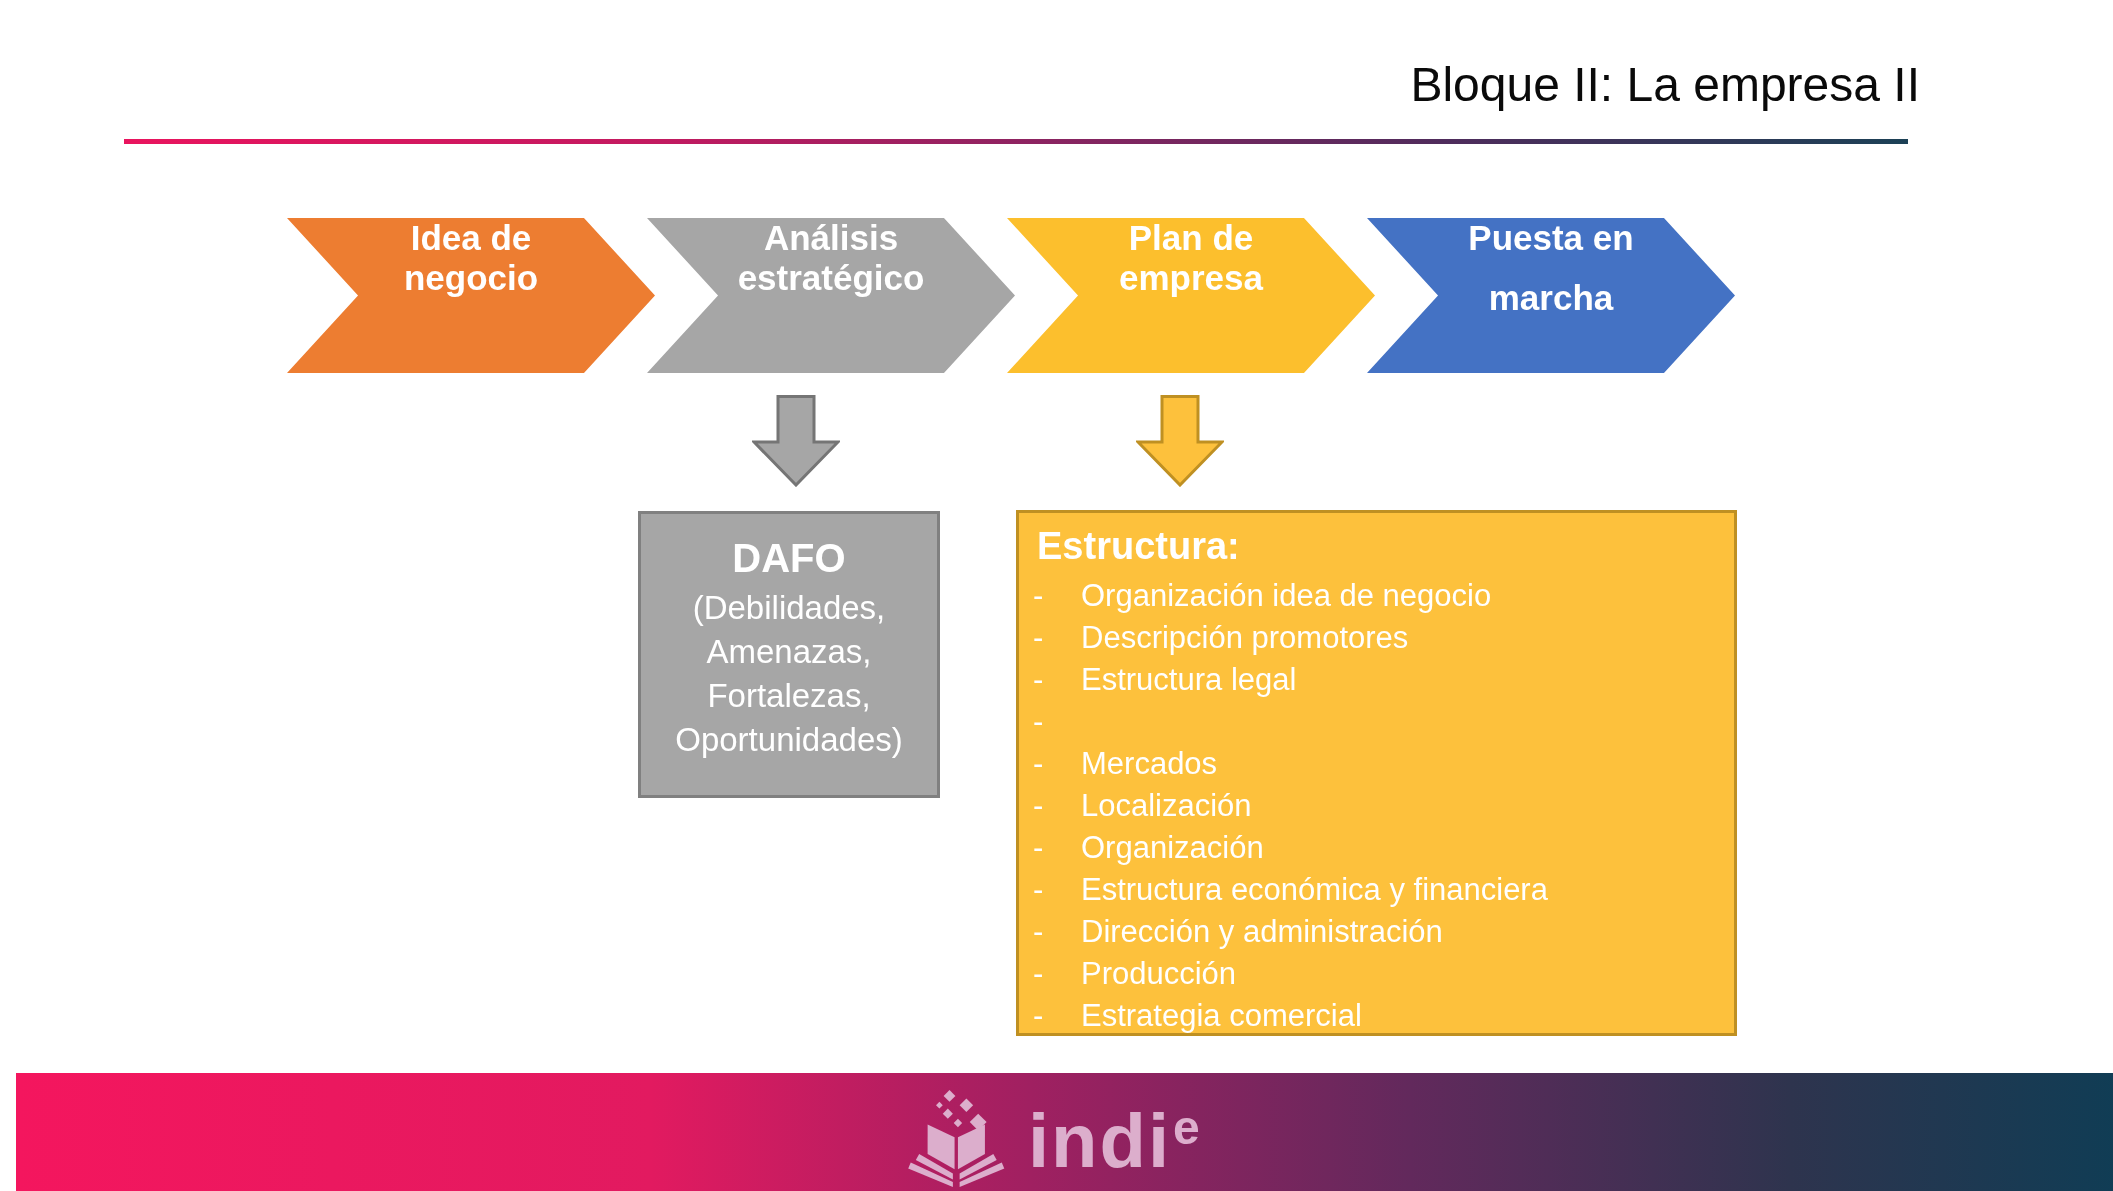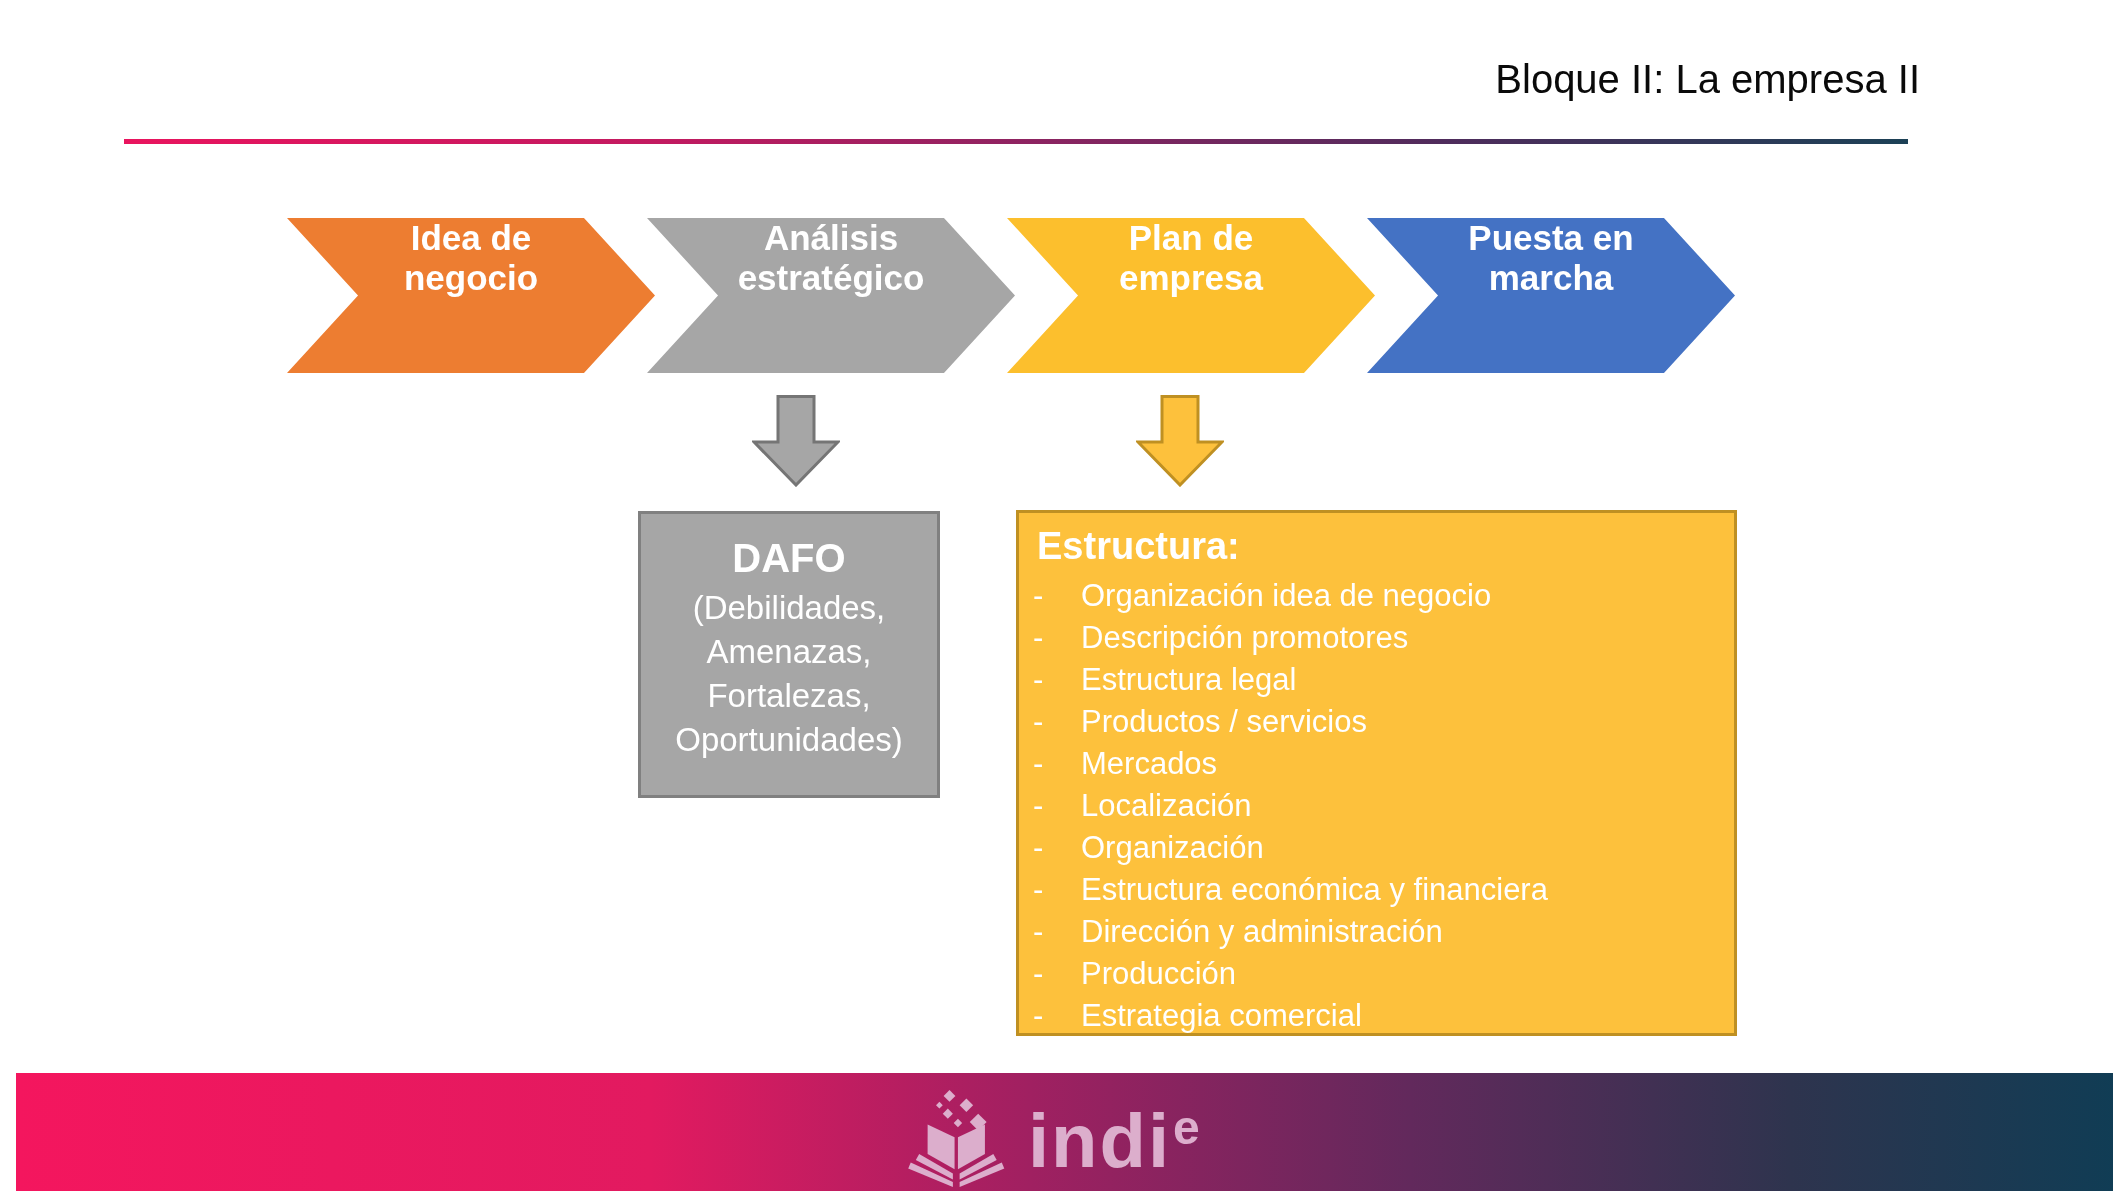--- a/index.html
+++ b/index.html
@@ -8,21 +8,21 @@
     width:2113px;height:1191px;
     background:#ffffff;
     overflow:hidden;
     font-family:"Liberation Sans", sans-serif;
   }
 
   
   .slide-title{
     position:absolute;
     top:57px;right:193px;
-    font-size:40px;color:#0a0a0a;
+    font-size:48px;color:#0a0a0a;
     white-space:nowrap;
     margin-left:39px;
   }
   .title-rule{
     position:absolute;
     left:124px;top:139px;
     width:1784px;height:5px;
     background:linear-gradient(90deg,#e9145e 0%,#c21a60 30%,#8a2461 52%,#4f2c5c 74%,#1c4156 100%);
   }
 
@@ -32,21 +32,21 @@
     top:218px;height:155px;width:368px;
     clip-path:polygon(0% 0%, 80.7% 0%, 100% 50%, 80.7% 100%, 0% 100%, 19.3% 50%);
     display:flex;flex-direction:column;
     align-items:center;
     color:#ffffff;font-weight:bold;font-size:35px;line-height:40px;
     text-align:center;
   }
   .chevron.c0{left:287px;background:#ED7D31;}
   .chevron.c1{left:647px;background:#A6A6A6;}
   .chevron.c2{left:1007px;background:#FCBF2D;}
-  .chevron.c3{left:1367px;background:#4472C4;}
+  .chevron.c3{left:1367px;background:#4472C4;gap:20px;}
 
   
   .block-arrow{position:absolute;width:88px;height:92px;}
   .block-arrow.gray{left:752px;top:395px;}
   .block-arrow.gold{left:1136px;top:395px;}
 
   
   .dafo-box{
     position:absolute;
     left:638px;top:511px;width:302px;height:287px;
@@ -147,21 +147,20 @@
       <li>
         <span class="dash">-</span>
         <span>Descripción promotores</span>
       </li>
       <li>
         <span class="dash">-</span>
         <span>Estructura legal</span>
       </li>
       <li>
         <span class="dash">-</span>
-        <span>Productos / servicios</span>
       </li>
       <li>
         <span class="dash">-</span>
         <span>Mercados</span>
       </li>
       <li>
         <span class="dash">-</span>
         <span>Localización</span>
       </li>
       <li>

